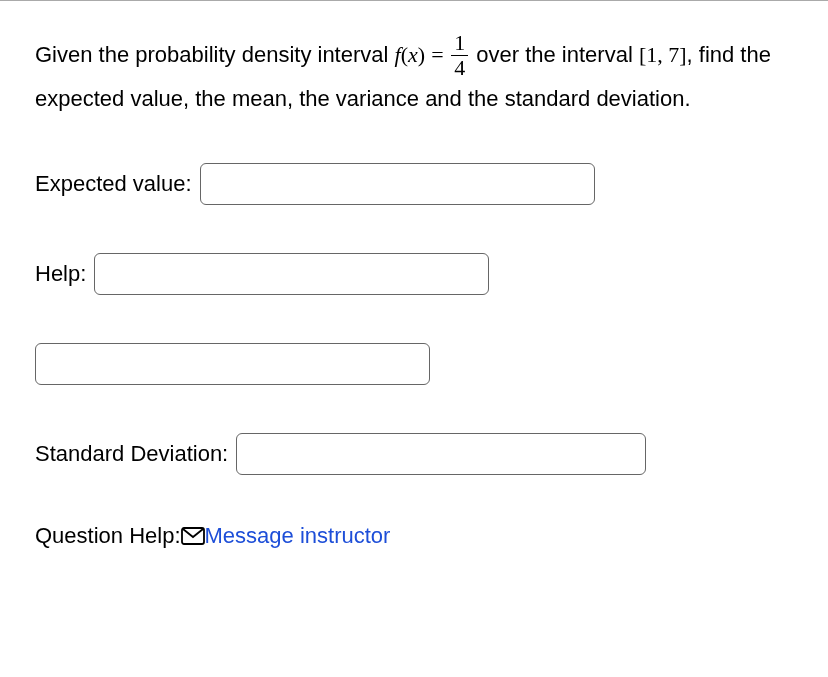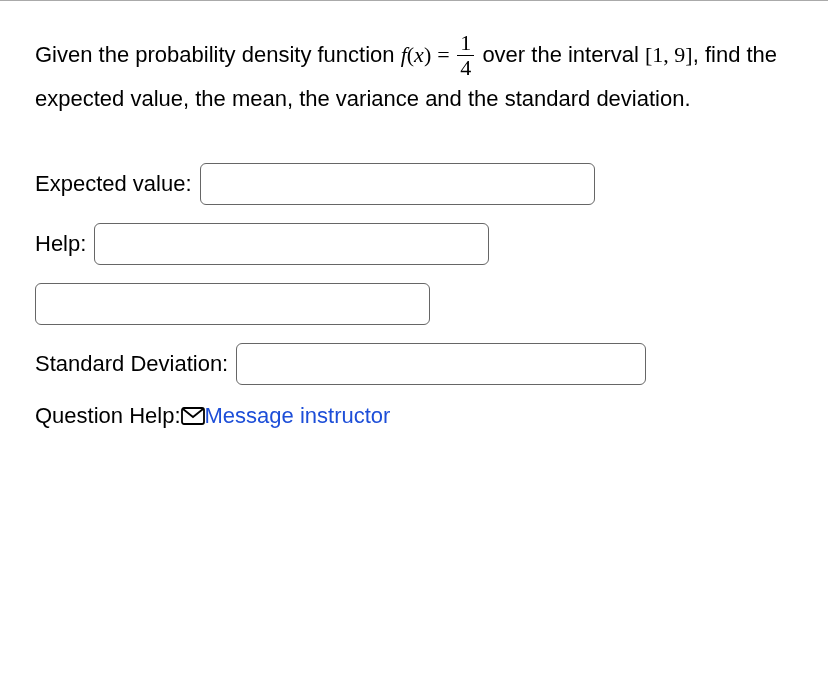--- a/index.html
+++ b/index.html
@@ -42,21 +42,21 @@
       border-bottom: 1.5px solid #000;
       padding: 0 3px;
     }
     .fraction .den {
       display: block;
       padding: 0 3px;
     }
     .field-row {
       display: flex;
       align-items: center;
-      margin-bottom: 18px;
+      margin-bottom: 48px;
     }
     .field-label {
       margin-right: 8px;
     }
     input[type="text"] {
       border: 1px solid #666;
       border-radius: 6px;
       height: 42px;
       padding: 4px 8px;
       font-size: 20px;
@@ -79,29 +79,29 @@
     }
     .help-link {
       color: #1d4ed8;
       text-decoration: none;
     }
   </style>
 </head>
 <body>
 
 <div class="question-text">
-  <span>Given the probability density function </span>
+  <span>Given the probability density interval </span>
   <span class="math"><span>f</span><span class="math-upright">(</span><span>x</span><span class="math-upright">)</span></span>
   <span class="math-upright"> = </span>
   <span class="fraction">
     <span class="num">1</span>
     <span class="den">4</span>
   </span>
   <span> over the interval </span>
-  <span class="math-upright">[1, 9]</span><span>, find the expected value, the mean, the variance and the standard deviation.</span>
+  <span class="math-upright">[1, 7]</span><span>, find the expected value, the mean, the variance and the standard deviation.</span>
 </div>
 
 <div class="field-row">
   <span class="field-label">Expected value:</span>
   <input type="text" class="input-expected" value="" style="">
 </div>
 
 <div class="field-row">
   <span class="field-label">Help:</span>
   <input type="text" class="input-mean" value="" style="">

